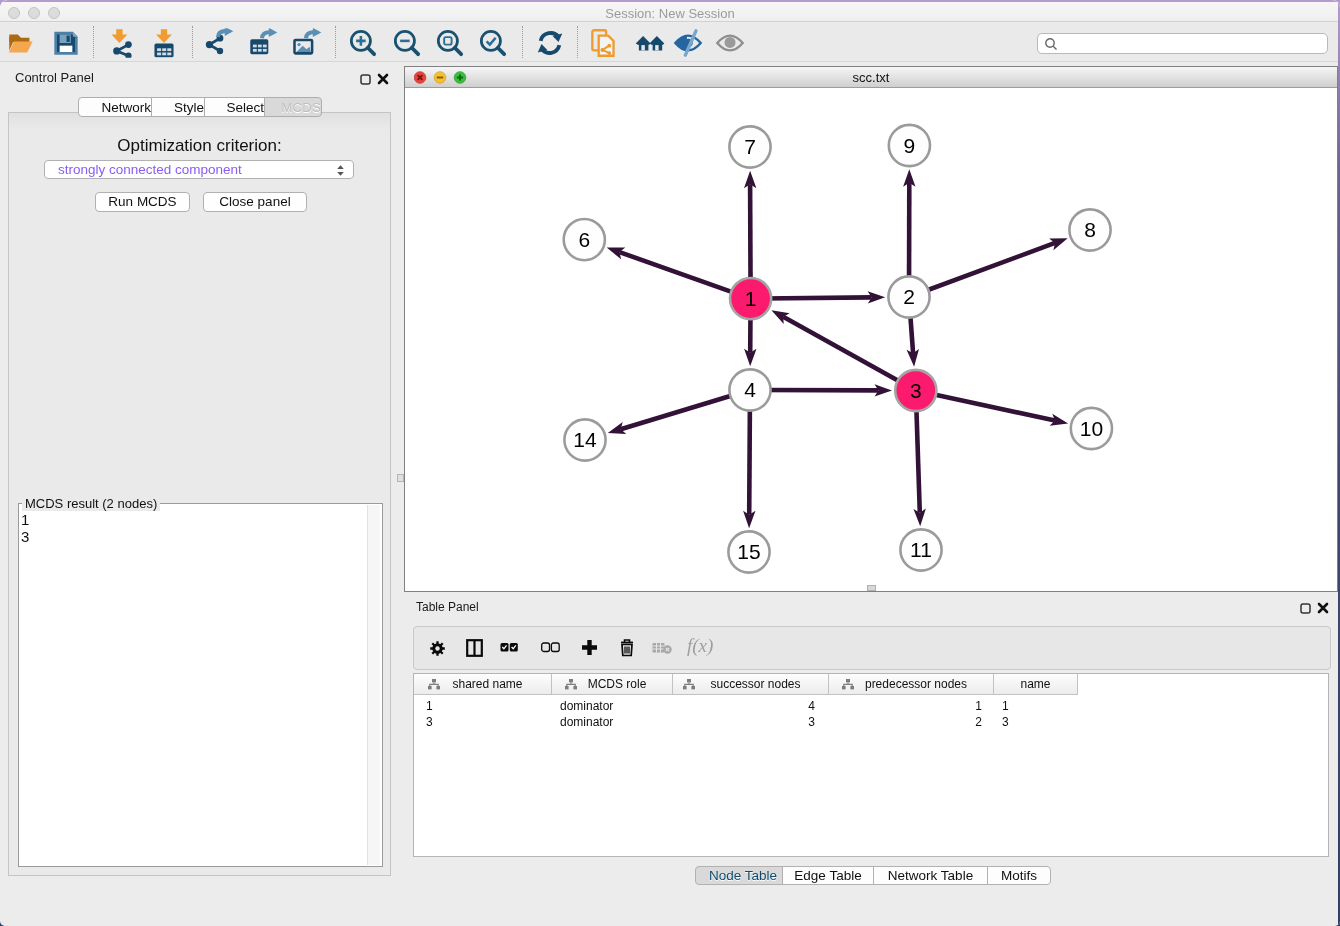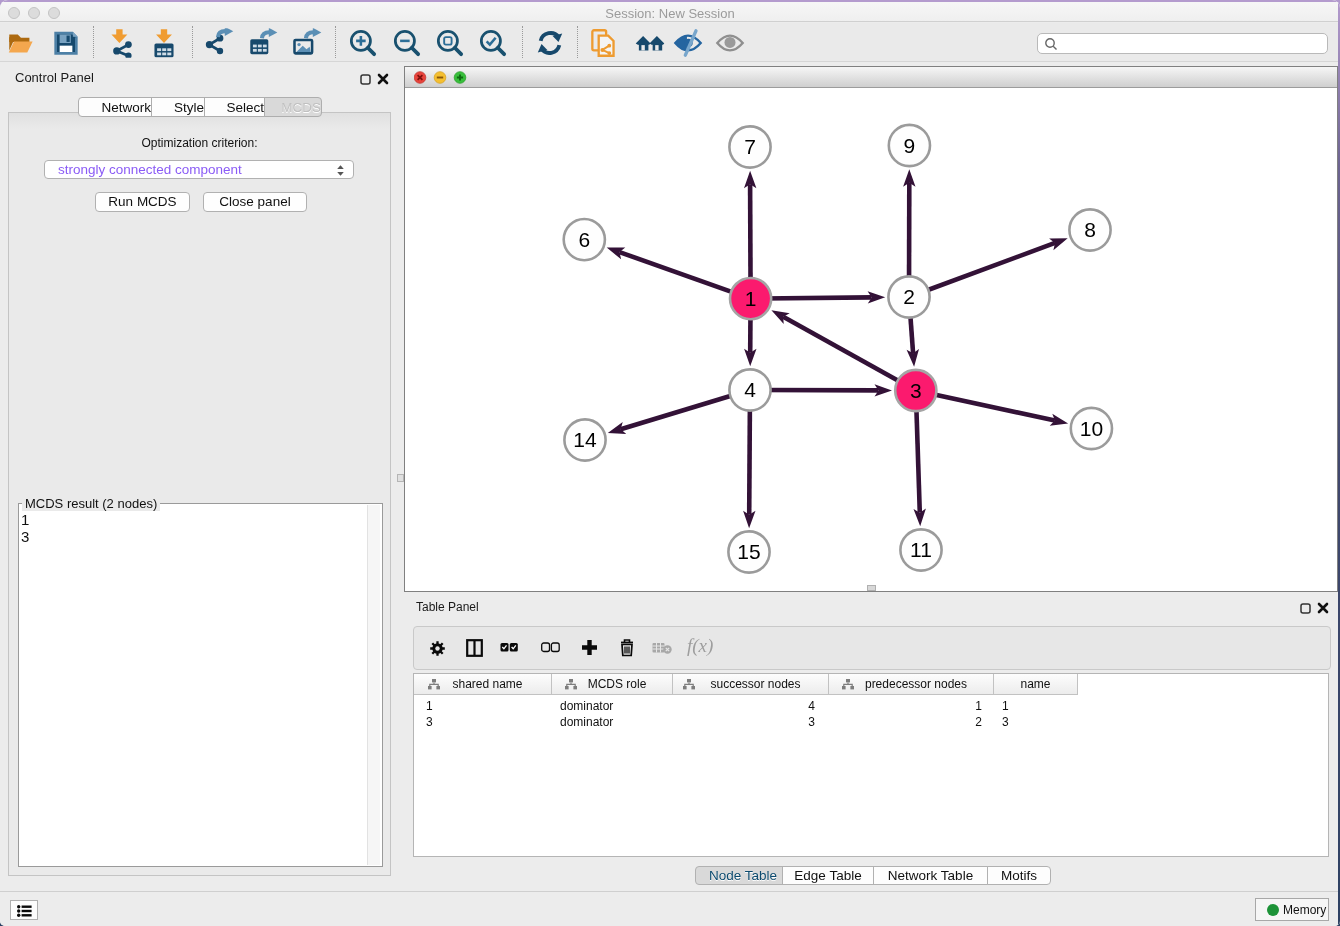--- a/index.html
+++ b/index.html
@@ -14,21 +14,21 @@
 
 #toolbar{position:absolute;left:0;top:23px;right:0;height:39px;background:#eaeaea;border-bottom:1px solid #d6d6d6}
 .tbi{position:absolute;top:6px;width:28px;height:28px;transform:scale(1.06);transform-origin:50% 50%}
 .tbsep{position:absolute;top:3px;height:32px;width:0;border-left:1px dotted #9a9a9a}
 #search{position:absolute;left:1037px;top:33px;width:291px;height:21px;background:#fff;border:1px solid #b9b9b9;border-radius:5px}
 
 #cp-title{position:absolute;left:15px;top:70px;font-size:13px;color:#1a1a1a}
 #cp-pane{position:absolute;left:8px;top:112px;width:383px;height:764px;border:1px solid #c4c4c4;background:linear-gradient(#e0e0e0,#eaeaea 16px,#eaeaea)}
 #tabs{position:absolute;left:78px;top:97px;height:20px}
 .tab{position:absolute;top:0;height:20px;background:#fdfdfd;border:1px solid #aeaeae;font-size:13.5px;color:#111;text-align:right;line-height:19px}
-#optlab{position:absolute;left:0;top:136px;width:399px;text-align:center;font-size:12px;color:#111}
+#optlab{position:absolute;left:0;top:136px;width:399px;text-align:center;font-size:17px;color:#111}
 #dropdown{position:absolute;left:44px;top:160px;width:310px;height:19px;background:#fff;border:1px solid #b1b1b1;border-radius:4px;font-size:13.5px;color:#8b5cf6;line-height:17px;padding-left:13px}
 .btn{position:absolute;top:192px;height:20px;background:#fefefe;border:1px solid #b1b1b1;border-radius:4px;font-size:13.5px;color:#111;text-align:center;line-height:18px}
 #mcdsbox{position:absolute;left:18px;top:503px;width:365px;height:364px;border:1px solid #9a9a9a;background:#fff}
 #mcdslab{position:absolute;left:22px;top:496px;background:#eaeaea;padding:0 3px;font-size:13px;color:#111}
 #mcdstxt{position:absolute;left:21px;top:511px;font-size:15px;color:#111;line-height:17px}
 #mcdssb{position:absolute;right:2px;top:1px;bottom:1px;width:13px;background:#f6f6f6;border-left:1px solid #e2e2e2}
 #spl{position:absolute;left:397px;top:474px;width:7px;height:8px;background:#e0e0e0;border:1px solid #b5b5b5}
 
 #netwin{position:absolute;left:404px;top:66px;width:934px;height:526px;border:1px solid #808080;background:#fff}
 #nw-title{position:absolute;left:0;top:0;right:0;height:21px;background:linear-gradient(#f6f6f6,#cfcfcf);border-bottom:1px solid #9c9c9c}
@@ -215,20 +215,21 @@
 <div id="netwin">
   <div id="nw-title">
     <svg style="position:absolute;left:9px;top:4px" width="53" height="13" viewBox="0 0 53 13">
           <circle cx="6" cy="6.5" r="5.8" fill="#e8433b" stroke="#c23931" stroke-width="0.8"></circle>
           <path d="M3.6 4.1 L8.4 8.9 M8.4 4.1 L3.6 8.9" stroke="#7c100c" stroke-width="1.7"></path>
           <circle cx="26" cy="6.5" r="5.8" fill="#f5bf30" stroke="#d6a324" stroke-width="0.8"></circle>
           <path d="M22.8 6.5 h6.4" stroke="#89570a" stroke-width="1.9"></path>
           <circle cx="46" cy="6.5" r="5.8" fill="#38bf3b" stroke="#2da02f" stroke-width="0.8"></circle>
           <path d="M46 3.4 v6.2 M42.9 6.5 h6.2" stroke="#0e6b11" stroke-width="1.9"></path>
         </svg>
+    <div class="t">scc.txt</div>
   </div>
   <svg id="graph" width="932" height="503" viewBox="0 0 932 503">
 <g stroke="#331237" stroke-width="4.6">
 <line x1="345.6" y1="209.6" x2="345.1" y2="95.3"></line>
 <line x1="345.6" y1="209.6" x2="214.5" y2="163.1"></line>
 <line x1="345.6" y1="209.6" x2="466.7" y2="208.4"></line>
 <line x1="345.6" y1="209.6" x2="345.2" y2="263.7"></line>
 <line x1="504.0" y1="208.0" x2="504.3" y2="93.8"></line>
 <line x1="504.0" y1="208.0" x2="650.0" y2="153.9"></line>
 <line x1="504.0" y1="208.0" x2="508.1" y2="264.3"></line>
@@ -397,31 +398,13 @@
     <div class="rowtxt" style="left:500px;top:41px;width:68px;text-align:right">2</div>
     <div class="rowtxt" style="left:588px;top:41px">3</div>
   </div>
 </div>
 <div id="tp-tabs">
   <div class="btab" style="left:695px;width:96px;border-radius:4px 0 0 4px;background:#d9d9d9;color:#0c4a6e;text-shadow:0 1px 0 #fff">Node Table</div>
   <div class="btab" style="left:782px;width:92px">Edge Table</div>
   <div class="btab" style="left:873px;width:115px">Network Table</div>
   <div class="btab" style="left:987px;width:64px;border-radius:0 4px 4px 0">Motifs</div>
 </div>
-<div id="statusbar">
-  <div id="sb-left">
-        <svg style="position:absolute;left:6px;top:4px" width="15" height="12" viewBox="0 0 15 12">
-          <g fill="#0a0a0a">
-            <circle cx="1.7" cy="1.7" r="1.7"></circle>
-            <circle cx="1.7" cy="6" r="1.7"></circle>
-            <circle cx="1.7" cy="10.3" r="1.7"></circle>
-            <rect x="4.6" y="0.5" width="10" height="2.4"></rect>
-            <rect x="4.6" y="4.8" width="10" height="2.4"></rect>
-            <rect x="4.6" y="9.1" width="10" height="2.4"></rect>
-          </g>
-        </svg>
-      </div>
-  <div id="sb-mem">
-        <span class="dot"></span>
-        <span style="position:absolute;left:27px;top:4px">Memory</span>
-      </div>
-</div>
 </div>
 
 </body></html>

